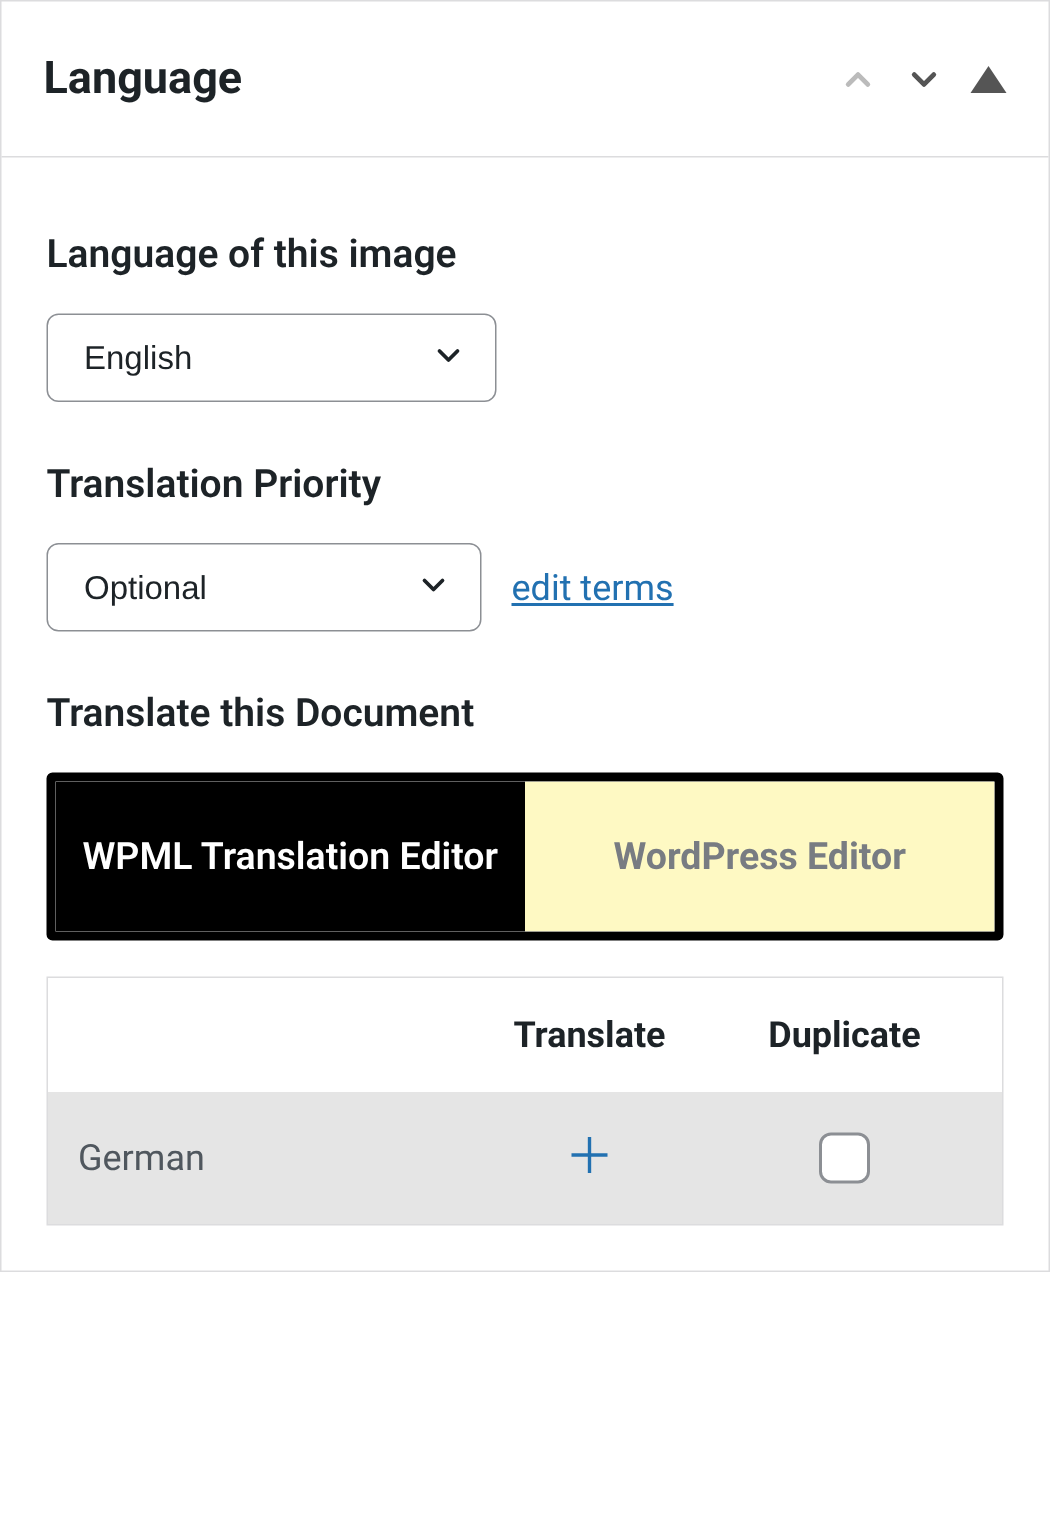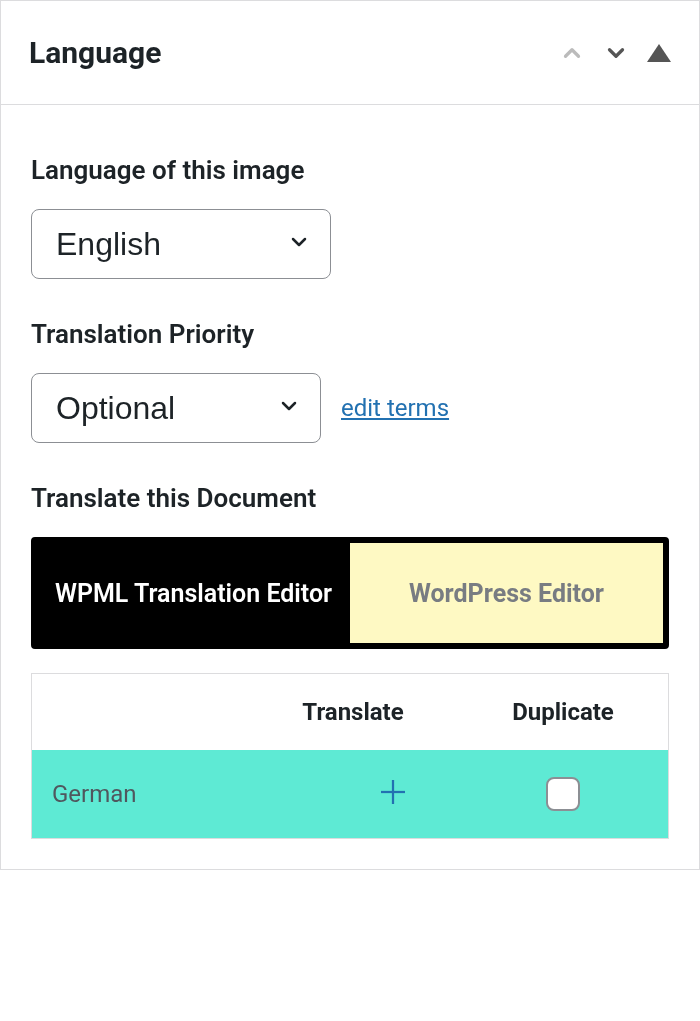--- a/index.html
+++ b/index.html
@@ -62,21 +62,21 @@
       position: relative;
       display: inline-block;
     }
     .custom-select {
       appearance: none;
       -webkit-appearance: none;
       border: 1px solid #8c8f94;
       border-radius: 8px;
       background: #fff;
       padding: 16px 60px 16px 24px;
-      font-size: 32px;
+      font-size: 22px;
       color: #1d2327;
       cursor: pointer;
       min-width: 300px;
     }
     .custom-select.small {
       min-width: 290px;
     }
     .select-chevron {
       position: absolute;
       right: 20px;
@@ -123,33 +123,32 @@
     }
     .table-wrap {
       border: 1px solid #dcdcde;
       margin-top: 24px;
     }
     .table-header {
       display: grid;
       grid-template-columns: 1fr 170px 170px;
       padding: 24px 20px 24px 20px;
       align-items: center;
-      gap: 40px;
     }
     .col-header {
       font-size: 24px;
       font-weight: 700;
       color: #1d2327;
       text-align: center;
     }
     .table-row {
       display: grid;
       grid-template-columns: 1fr 170px 170px;
       padding: 24px 20px;
-      background: #5eead4;
+      background: #e5e5e5;
       align-items: center;
     }
     .lang-name {
       font-size: 24px;
       color: #50575e;
     }
     .cell-center {
       display: flex;
       justify-content: center;
       align-items: center;

